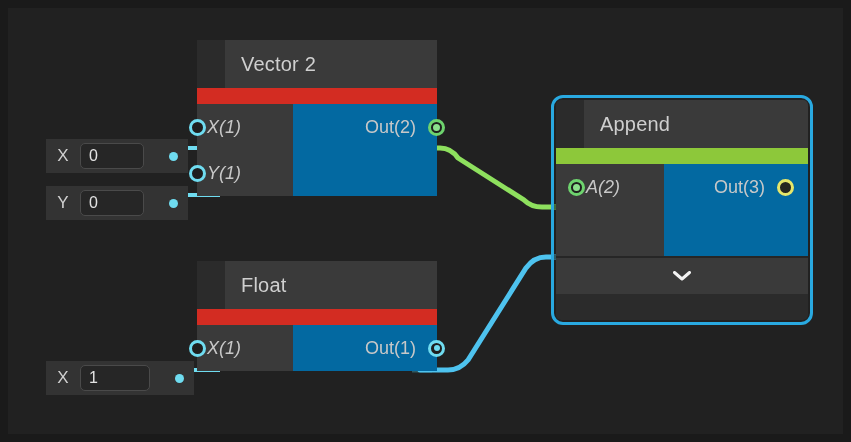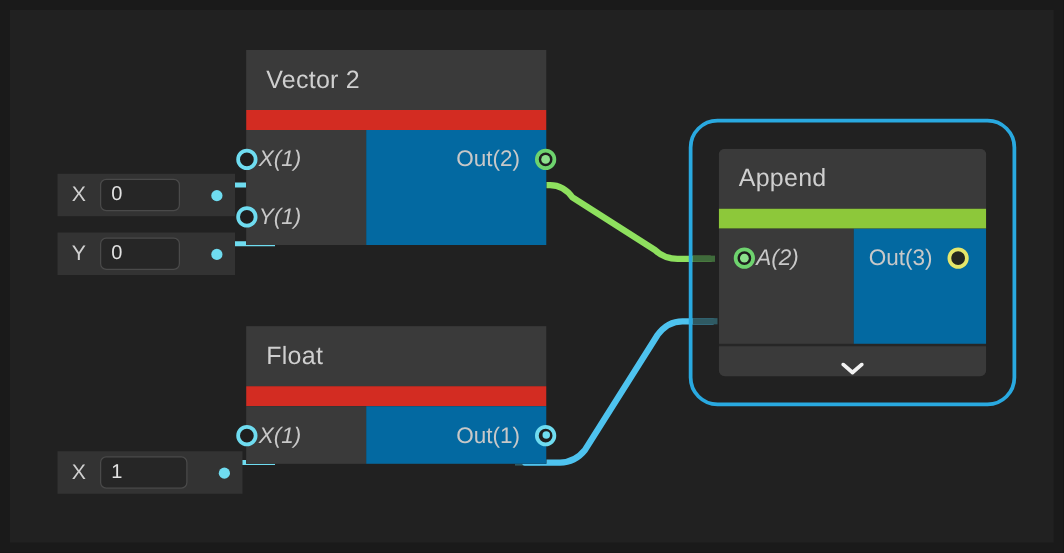--- a/index.html
+++ b/index.html
@@ -39,20 +39,21 @@
     box-sizing: border-box;
     background: #2b2b2b;
   }
   .node-header {
     height: 48px;
     background: #3a3a3a;
     display: flex;
     align-items: center;
     padding-left: 16px;
     box-sizing: border-box;
+    margin-left: 28px;
   }
   .node-title {
     color: #cfcfcf;
     font-size: 20px;
     letter-spacing: 0.2px;
   }
   .accent-bar {
     height: 16px;
     width: 100%;
   }
@@ -148,23 +149,23 @@
   #node-float .port-col-in { width: 96px; }
 
   
   #node-append-wrap {
     position: absolute;
     left: 543px;
     top: 87px;
     width: 262px;
     height: 230px;
     border: 3px solid #29a9e0;
-    border-radius: 23px;
-    box-sizing: border-box;
-    padding: 21px;
+    border-radius: 12px;
+    box-sizing: border-box;
+    padding: 2px;
     background: transparent;
   }
   #node-append {
     position: relative;
     left: 0; top: 0;
     width: 100%;
     height: 100%;
     border-radius: 5px;
     overflow: hidden;
     background: #2b2b2b;

